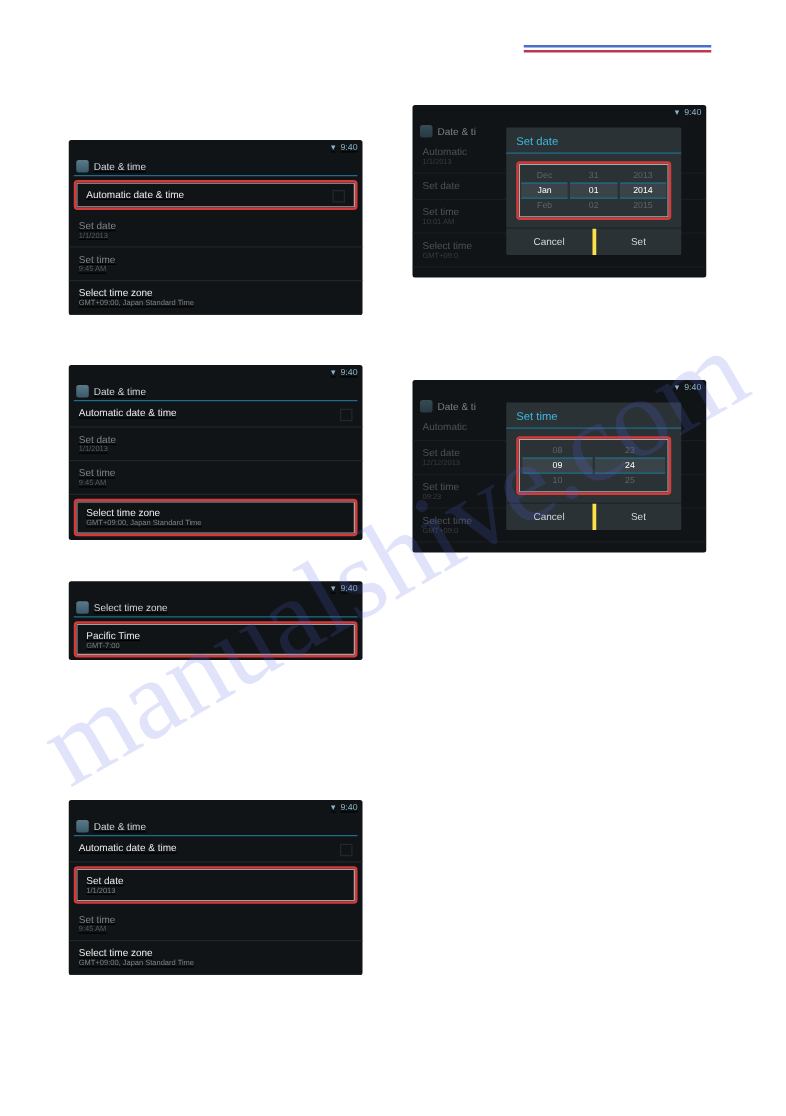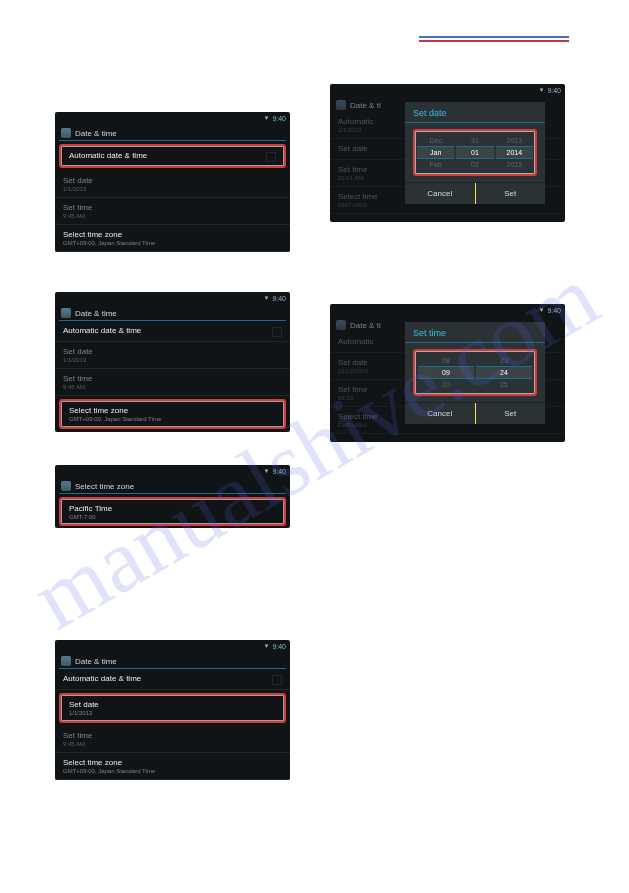--- a/index.html
+++ b/index.html
@@ -35,21 +35,21 @@
     font-family: Georgia, serif;
     white-space: nowrap;
     pointer-events: none;
     z-index: 5;
   }
 
   .col {
     position: absolute;
     border-radius: 16px;
   }
-  .col.left  { left: 55px; }
+  .col.left  { left: 55px; text-decoration: underline; }
   .col.right { left: 330px; }
 
   .screenshot {
     width: 235px;
     background: #111417;
     border-radius: 2px;
     color: #ddd;
     font-size: 8px;
     overflow: hidden;
     position: relative;
@@ -145,21 +145,21 @@
     display: flex;
     border-top: 1px solid #1c2428;
   }
   .dialog-buttons div {
     flex: 1;
     text-align: center;
     font-size: 8px;
     color: #d5d9dc;
     padding: 6px 0;
   }
-  .dialog-buttons div:first-child { border-right: 1px solid #fde047; text-align: center; }
+  .dialog-buttons div:first-child { border-right: 3px solid #fde047; text-align: center; }
 
   .tz-list .list-item { padding: 5px 8px 4px 8px; }
   .tz-wrap {
     border: 2px solid #d43a3a;
     border-radius: 3px;
     margin: 3px 4px 2px 4px;
     box-shadow: 0 0 0 1px rgba(255,255,255,0.6) inset;
   }
   .tz-wrap .list-item { border-bottom: 1px solid #1e262b; }
   .tz-wrap .list-item:last-child { border-bottom: none; }

